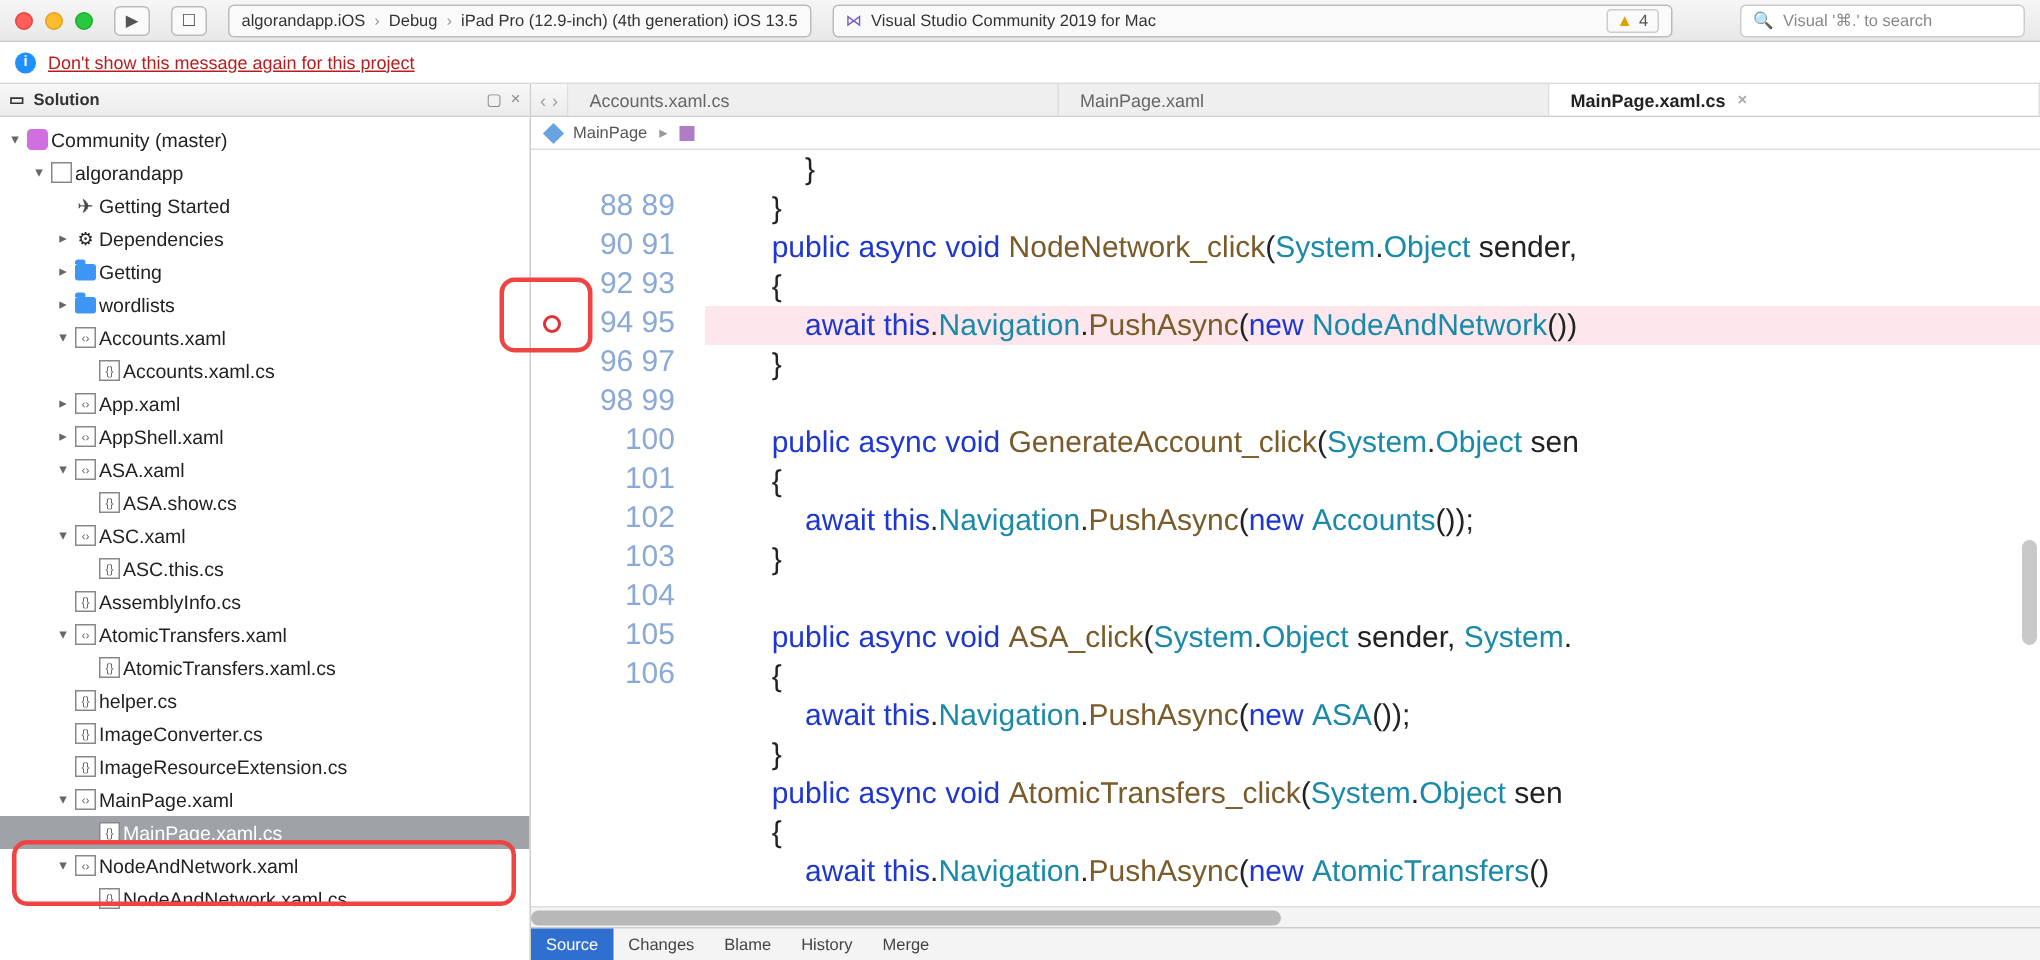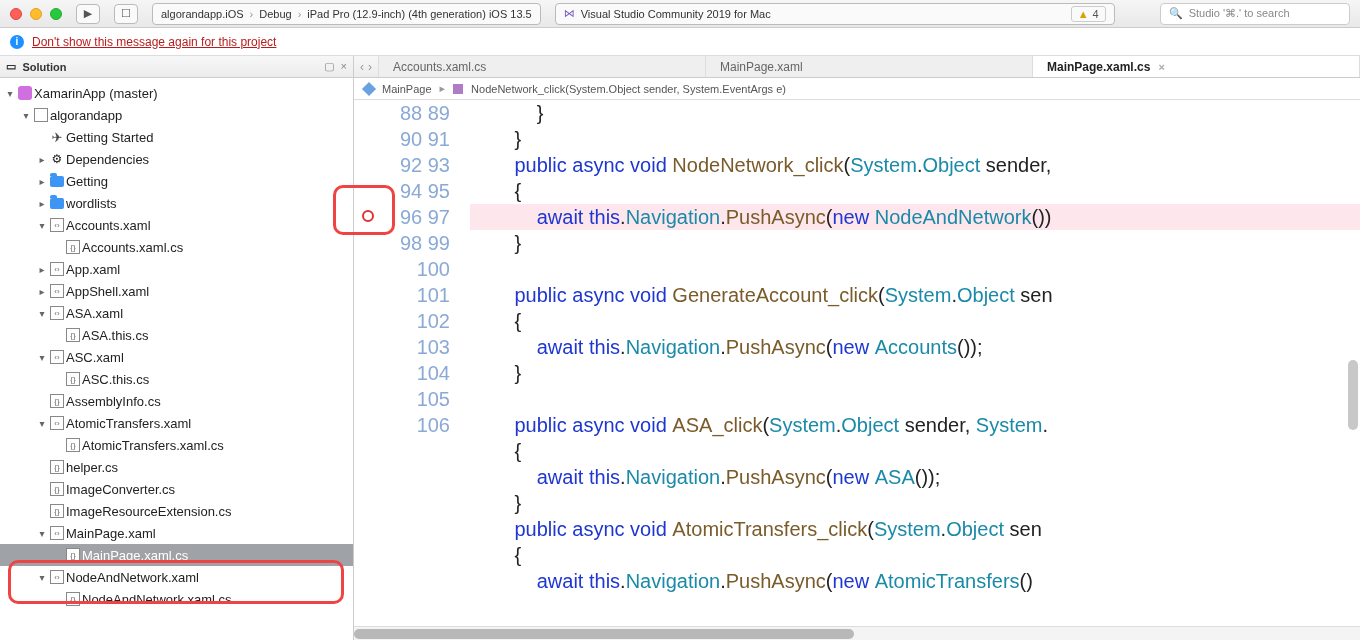--- a/index.html
+++ b/index.html
@@ -51,21 +51,21 @@
 .tab { display:flex; align-items:center; padding:0 14px; font-size:12px; color:#666; border-right:1px solid #ddd; background:#efefef; gap:8px;}
 .tab.active { background:#fff; color:#222; font-weight:600;}
 .tab .x { color:#aaa; font-size:11px;}
 
 .breadcrumb { height:22px; border-bottom:1px solid #ddd; display:flex; align-items:center; padding:0 10px; font-size:11px; color:#555; gap:8px;}
 .bcicon{ width:10px;height:10px; background:#6aa1e0; transform:rotate(45deg);}
 .bcarrow{color:#999;}
 .bcmethod{ width:10px;height:10px; background:#b07cc6;}
 
 .codewrap { flex:1; display:flex; overflow:hidden; font-family: Menlo, Consolas, monospace; font-size:20px; line-height:26px; position:relative;}
-.gutter { width:70px; text-align:right; color:#8aa9d6; padding-right:10px; background:#fff; user-select:none;}
+.gutter { width:70px; text-align:right; color:#8aa9d6; padding-right:10px; background:#fff; user-select:none;margin-top:24px;}
 .margin { width:36px; background:#fff; position:relative;}
 .code { flex:1; white-space:pre; overflow:auto; color:#222; padding-left:10px; position:relative;}
 .kw{color:#1f37d1;} .type{color:#1a8aa8;} .method{color:#7a5b2a;}
 .hl-line{ position:absolute; left:0; right:0; height:26px; background:#fde7ec;}
 .bp{ position:absolute; width:12px;height:12px;border:2px solid #d33; border-radius:50%; background:#fff;}
 .scrollbar-sim{ position:absolute; right:2px; top:260px; width:10px; height:70px; background:#c8c8c8; border-radius:5px;}
 .hscroll{ height:14px; border-top:1px solid #ddd; background:#f4f4f4; position:relative;}
 .hscroll .thumb{position:absolute; left:0; top:2px; height:10px; width:500px; background:#b8b8b8; border-radius:5px;}
 
 .bottom-tabs{height:22px; background:#f4f4f4; border-top:1px solid #ccc; display:flex; align-items:center; font-size:11px;}
@@ -99,21 +99,21 @@
       <span>Visual Studio Community 2019 for Mac</span>
     </span>
     <span class="warnpill">
       <span style="color:#d9a400;">▲</span>
       <span>4</span>
     </span>
   </div>
   <div class="spacer"></div>
   <div class="searchbox">
     <span>🔍</span>
-    <span>Studio '⌘.' to search</span>
+    <span>Visual '⌘.' to search</span>
   </div>
 </div>
 
 <div class="infobar">
   <div class="infoicon">i</div>
   <a href="#">Don't show this message again for this project</a>
 </div>
 
 <div class="main">
 
@@ -125,21 +125,21 @@
         <span>▢</span>
         <span>×</span>
       </span>
     </div>
     <div class="tree" id="tree">
         <div class="node" style="padding-left: 4px;">
           <span class="tw">▾</span>
           <span class="ic">
             <span class="xam-icon"></span>
           </span>
-          <span>XamarinApp (master)</span>
+          <span>Community (master)</span>
         </div>
         <div class="node" style="padding-left: 20px;">
           <span class="tw">▾</span>
           <span class="ic">
             <span class="proj-icon"></span>
           </span>
           <span>algorandapp</span>
         </div>
         <div class="node" style="padding-left: 36px;">
           <span class="tw"></span>
@@ -202,21 +202,21 @@
           <span class="ic">
             <span class="xaml-icon">‹›</span>
           </span>
           <span>ASA.xaml</span>
         </div>
         <div class="node" style="padding-left: 52px;">
           <span class="tw"></span>
           <span class="ic">
             <span class="cs-icon">{}</span>
           </span>
-          <span>ASA.this.cs</span>
+          <span>ASA.show.cs</span>
         </div>
         <div class="node" style="padding-left: 36px;">
           <span class="tw">▾</span>
           <span class="ic">
             <span class="xaml-icon">‹›</span>
           </span>
           <span>ASC.xaml</span>
         </div>
         <div class="node" style="padding-left: 52px;">
           <span class="tw"></span>
@@ -315,21 +315,20 @@
             <span>MainPage.xaml.cs</span>
             <span class="x">×</span>
           </div>
         </div>
     </div>
     <div class="breadcrumb">
       <span class="bcicon"></span>
       <span>MainPage</span>
       <span class="bcarrow">▸</span>
       <span class="bcmethod"></span>
-      <span>NodeNetwork_click(System.Object sender, System.EventArgs e)</span>
     </div>
     <div class="codewrap">
       <div class="margin" id="margin">
           <div class="bp" style="left: 8px; top: 110px;"></div>
         </div>
       <div class="gutter" id="gutter" style="position: relative;">88
 89
 90
 91
 92
@@ -347,17 +346,24 @@
 104
 105
 106
 </div>
       <div class="code" id="code"><div style="position:relative;height:26px;"><span style="position:relative;">&nbsp;&nbsp;&nbsp;&nbsp;&nbsp;&nbsp;&nbsp;&nbsp;&nbsp;&nbsp;&nbsp;&nbsp;}</span></div><div style="position:relative;height:26px;"><span style="position:relative;">&nbsp;&nbsp;&nbsp;&nbsp;&nbsp;&nbsp;&nbsp;&nbsp;}</span></div><div style="position:relative;height:26px;"><span style="position:relative;">&nbsp;&nbsp;&nbsp;&nbsp;&nbsp;&nbsp;&nbsp;&nbsp;<span class="kw">public</span>&nbsp;<span class="kw">async</span>&nbsp;<span class="kw">void</span>&nbsp;<span class="method">NodeNetwork_click</span>(<span class="type">System</span>.<span class="type">Object</span>&nbsp;sender,</span></div><div style="position:relative;height:26px;"><span style="position:relative;">&nbsp;&nbsp;&nbsp;&nbsp;&nbsp;&nbsp;&nbsp;&nbsp;{</span></div><div style="position:relative;height:26px;"><span class="hl-line"></span><span style="position:relative;">&nbsp;&nbsp;&nbsp;&nbsp;&nbsp;&nbsp;&nbsp;&nbsp;&nbsp;&nbsp;&nbsp;&nbsp;<span class="kw">await</span>&nbsp;<span class="kw">this</span>.<span class="type">Navigation</span>.<span class="method">PushAsync</span>(<span class="kw">new</span>&nbsp;<span class="type">NodeAndNetwork</span>())</span></div><div style="position:relative;height:26px;"><span style="position:relative;">&nbsp;&nbsp;&nbsp;&nbsp;&nbsp;&nbsp;&nbsp;&nbsp;}</span></div><div style="position:relative;height:26px;"><span style="position:relative;"></span></div><div style="position:relative;height:26px;"><span style="position:relative;">&nbsp;&nbsp;&nbsp;&nbsp;&nbsp;&nbsp;&nbsp;&nbsp;<span class="kw">public</span>&nbsp;<span class="kw">async</span>&nbsp;<span class="kw">void</span>&nbsp;<span class="method">GenerateAccount_click</span>(<span class="type">System</span>.<span class="type">Object</span>&nbsp;sen</span></div><div style="position:relative;height:26px;"><span style="position:relative;">&nbsp;&nbsp;&nbsp;&nbsp;&nbsp;&nbsp;&nbsp;&nbsp;{</span></div><div style="position:relative;height:26px;"><span style="position:relative;">&nbsp;&nbsp;&nbsp;&nbsp;&nbsp;&nbsp;&nbsp;&nbsp;&nbsp;&nbsp;&nbsp;&nbsp;<span class="kw">await</span>&nbsp;<span class="kw">this</span>.<span class="type">Navigation</span>.<span class="method">PushAsync</span>(<span class="kw">new</span>&nbsp;<span class="type">Accounts</span>());</span></div><div style="position:relative;height:26px;"><span style="position:relative;">&nbsp;&nbsp;&nbsp;&nbsp;&nbsp;&nbsp;&nbsp;&nbsp;}</span></div><div style="position:relative;height:26px;"><span style="position:relative;"></span></div><div style="position:relative;height:26px;"><span style="position:relative;">&nbsp;&nbsp;&nbsp;&nbsp;&nbsp;&nbsp;&nbsp;&nbsp;<span class="kw">public</span>&nbsp;<span class="kw">async</span>&nbsp;<span class="kw">void</span>&nbsp;<span class="method">ASA_click</span>(<span class="type">System</span>.<span class="type">Object</span>&nbsp;sender,&nbsp;<span class="type">System</span>.</span></div><div style="position:relative;height:26px;"><span style="position:relative;">&nbsp;&nbsp;&nbsp;&nbsp;&nbsp;&nbsp;&nbsp;&nbsp;{</span></div><div style="position:relative;height:26px;"><span style="position:relative;">&nbsp;&nbsp;&nbsp;&nbsp;&nbsp;&nbsp;&nbsp;&nbsp;&nbsp;&nbsp;&nbsp;&nbsp;<span class="kw">await</span>&nbsp;<span class="kw">this</span>.<span class="type">Navigation</span>.<span class="method">PushAsync</span>(<span class="kw">new</span>&nbsp;<span class="type">ASA</span>());</span></div><div style="position:relative;height:26px;"><span style="position:relative;">&nbsp;&nbsp;&nbsp;&nbsp;&nbsp;&nbsp;&nbsp;&nbsp;}</span></div><div style="position:relative;height:26px;"><span style="position:relative;">&nbsp;&nbsp;&nbsp;&nbsp;&nbsp;&nbsp;&nbsp;&nbsp;<span class="kw">public</span>&nbsp;<span class="kw">async</span>&nbsp;<span class="kw">void</span>&nbsp;<span class="method">AtomicTransfers_click</span>(<span class="type">System</span>.<span class="type">Object</span>&nbsp;sen</span></div><div style="position:relative;height:26px;"><span style="position:relative;">&nbsp;&nbsp;&nbsp;&nbsp;&nbsp;&nbsp;&nbsp;&nbsp;{</span></div><div style="position:relative;height:26px;"><span style="position:relative;">&nbsp;&nbsp;&nbsp;&nbsp;&nbsp;&nbsp;&nbsp;&nbsp;&nbsp;&nbsp;&nbsp;&nbsp;<span class="kw">await</span>&nbsp;<span class="kw">this</span>.<span class="type">Navigation</span>.<span class="method">PushAsync</span>(<span class="kw">new</span>&nbsp;<span class="type">AtomicTransfers</span>()</span></div></div>
       <div class="scrollbar-sim"></div>
     </div>
     <div class="hscroll">
         <div class="thumb"></div>
       </div>
+    <div class="bottom-tabs" id="btabs">
+        <div class="bt active">Source</div>
+        <div class="bt">Changes</div>
+        <div class="bt">Blame</div>
+        <div class="bt">History</div>
+        <div class="bt">Merge</div>
+      </div>
   </div>
 </div>
 
 <div class="highlight-red red-box1"></div>
 <div class="highlight-red red-box2"></div>
 
 </body></html>

